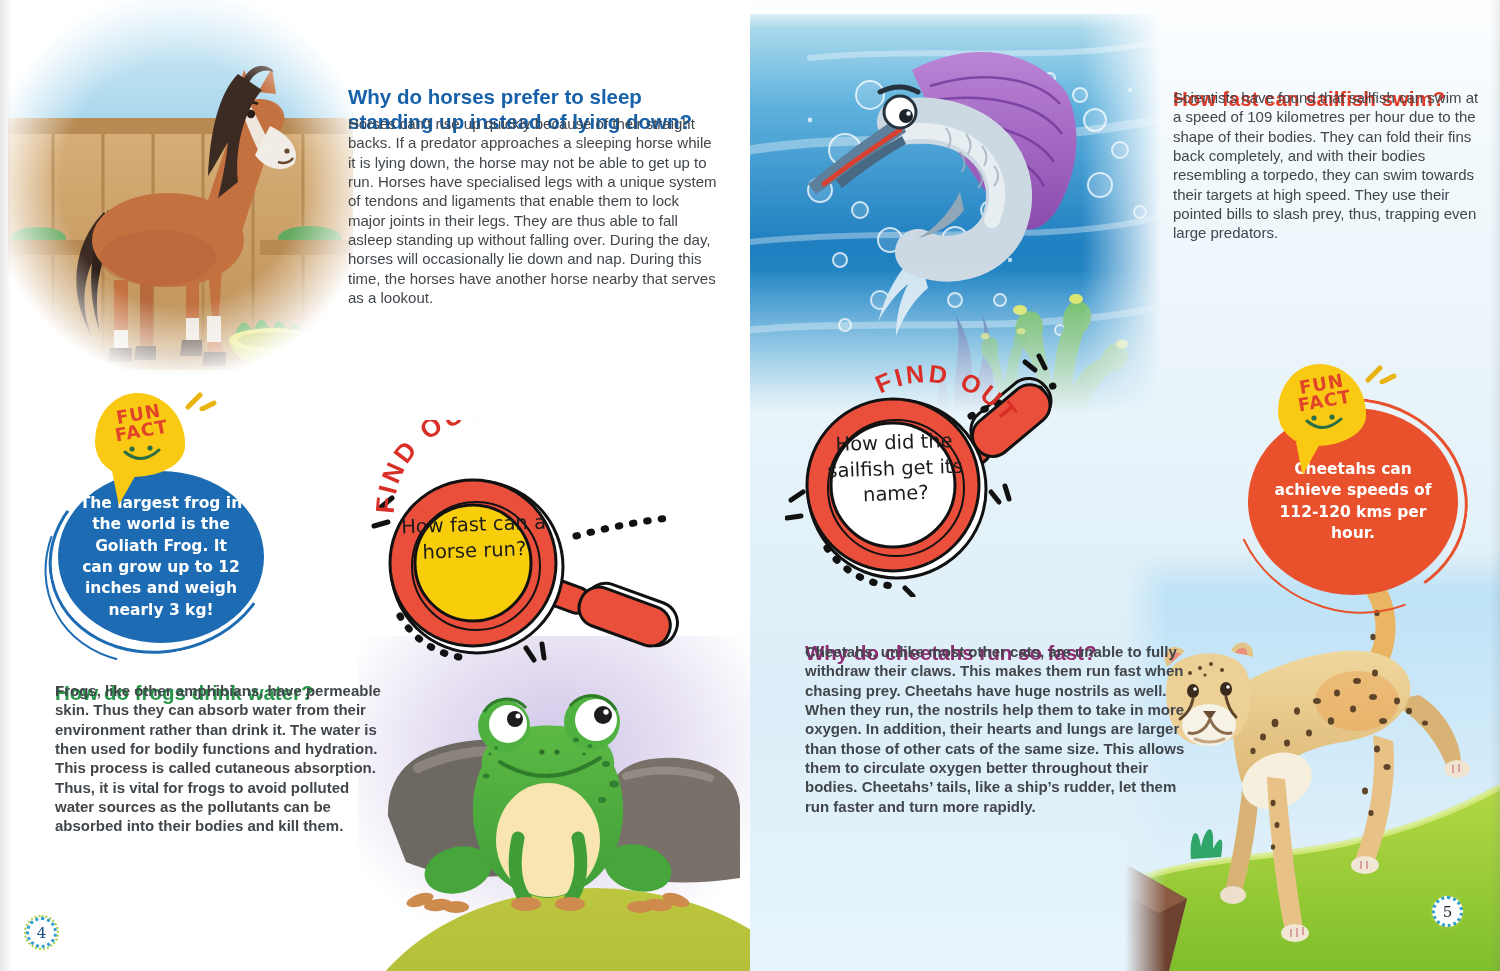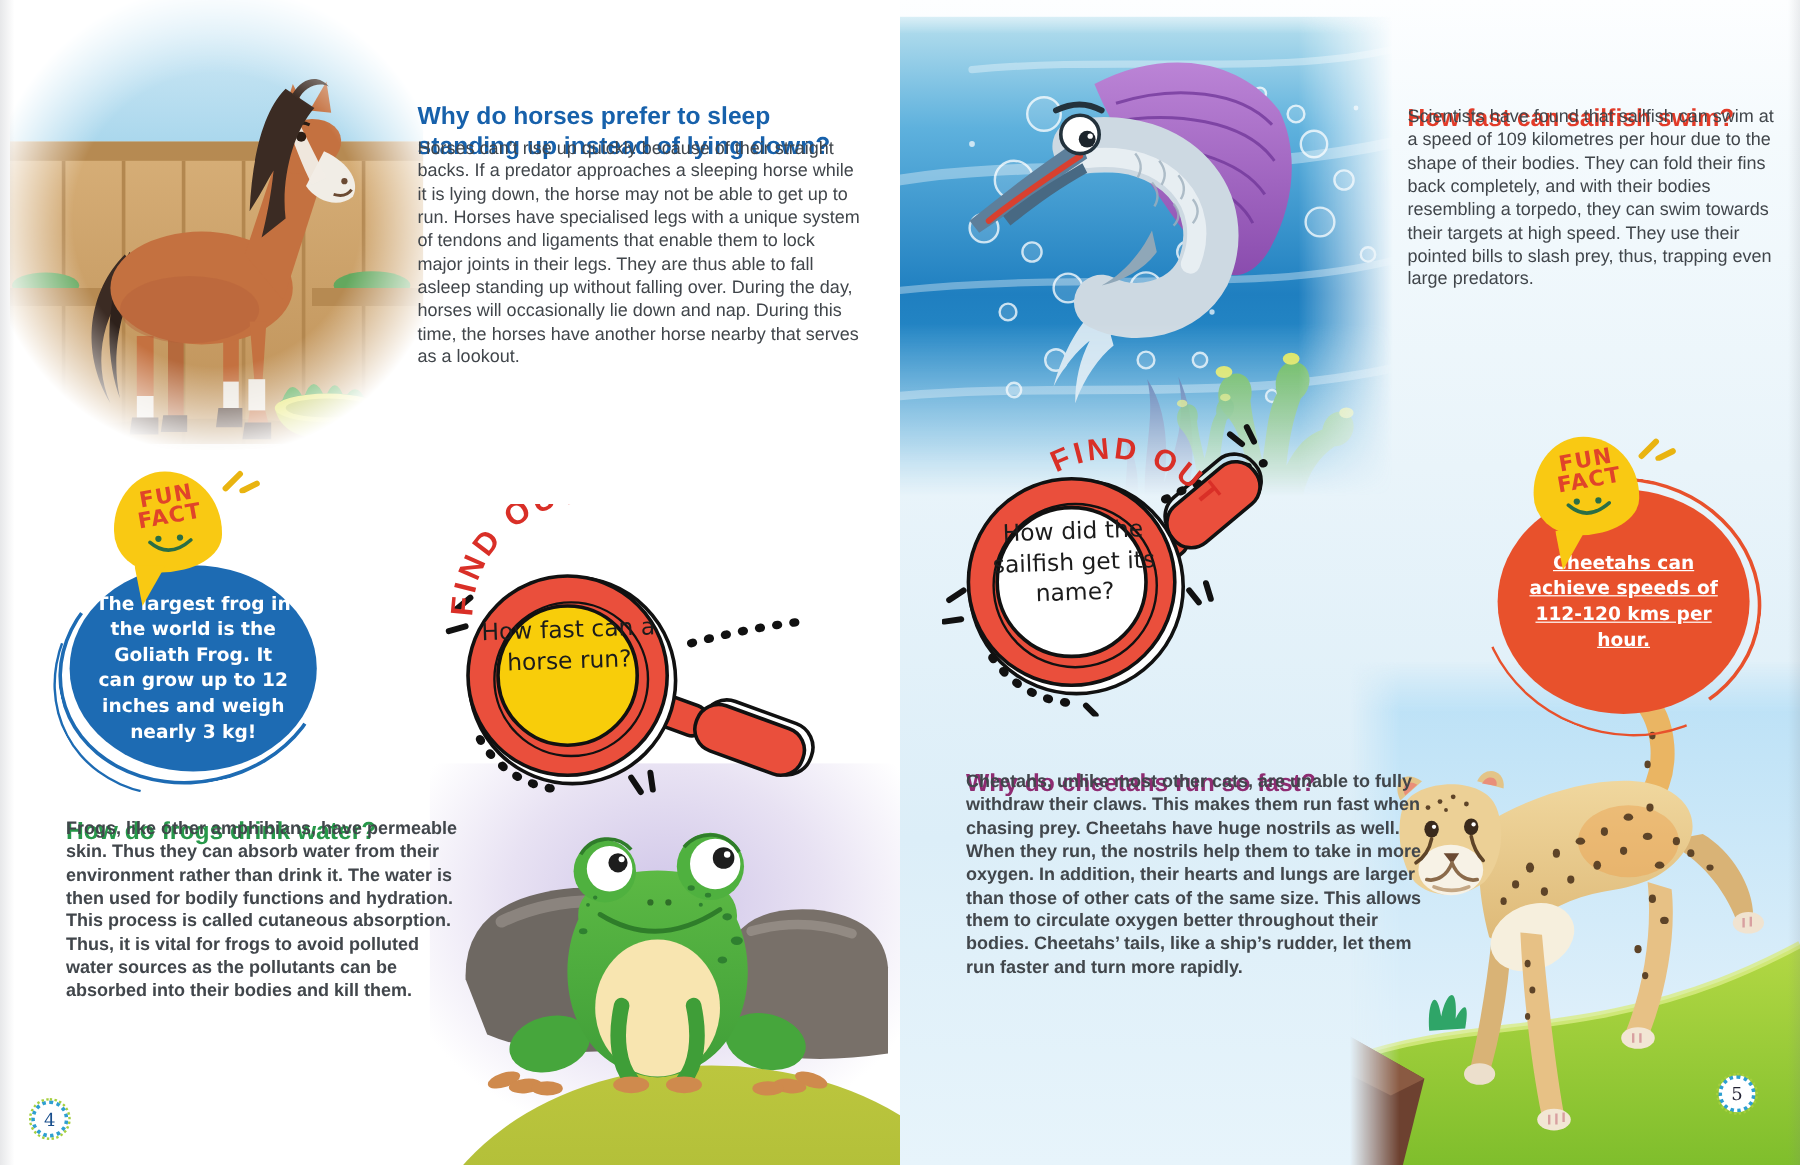--- a/index.html
+++ b/index.html
@@ -38,21 +38,21 @@
   .ff-balloon{position:absolute;background:#f9c913;border-radius:48% 54% 58% 42%/58% 62% 38% 42%;z-index:3;}
   .ff-tail{position:absolute;background:#f9c913;clip-path:polygon(0 0,100% 0,26% 100%);z-index:3;}
   .ff-label{position:absolute;text-align:center;font-family:"DejaVu Sans",sans-serif;font-weight:800;color:#e0442a;
     font-size:18px;line-height:.95;transform:rotate(-10deg);letter-spacing:1px;z-index:4;}
   .ff-smile{position:absolute;z-index:4;}
   .ff-spark{position:absolute;z-index:4;}
   .ff-circle{position:absolute;border-radius:50%;display:flex;align-items:center;justify-content:center;text-align:center;
     color:#fff;font-weight:bold;font-family:"DejaVu Sans",sans-serif;font-size:15.5px;line-height:1.38;
     padding:20px;box-sizing:border-box;z-index:2;}
   .ff-blue{background:#1d6bb3;}
-  .ff-orange{background:#e8512c;text-decoration:underline;}
+  .ff-orange{background:#e8512c;}
   .ff-circle::before{content:"";position:absolute;inset:-10px;border-radius:50%;border:3px solid transparent;}
   .ff-blue::before{border-left-color:#1d6bb3;border-bottom-color:#1d6bb3;transform:rotate(-12deg);}
   .ff-orange::before{border-right-color:#e8512c;border-top-color:#e8512c;transform:rotate(8deg);}
   .ff-circle::after{content:"";position:absolute;inset:-17px;border-radius:50%;border:2.5px solid transparent;}
   .ff-blue::after{border-left-color:#1d6bb3;transform:rotate(-28deg);}
   .ff-orange::after{border-bottom-color:#e8512c;transform:rotate(22deg);}
 
   
   .fo-q{position:absolute;text-align:center;font-family:"DejaVu Sans",sans-serif;font-size:19.5px;color:#1c1c1c;
     transform:rotate(-2deg);line-height:1.32;z-index:5;}

